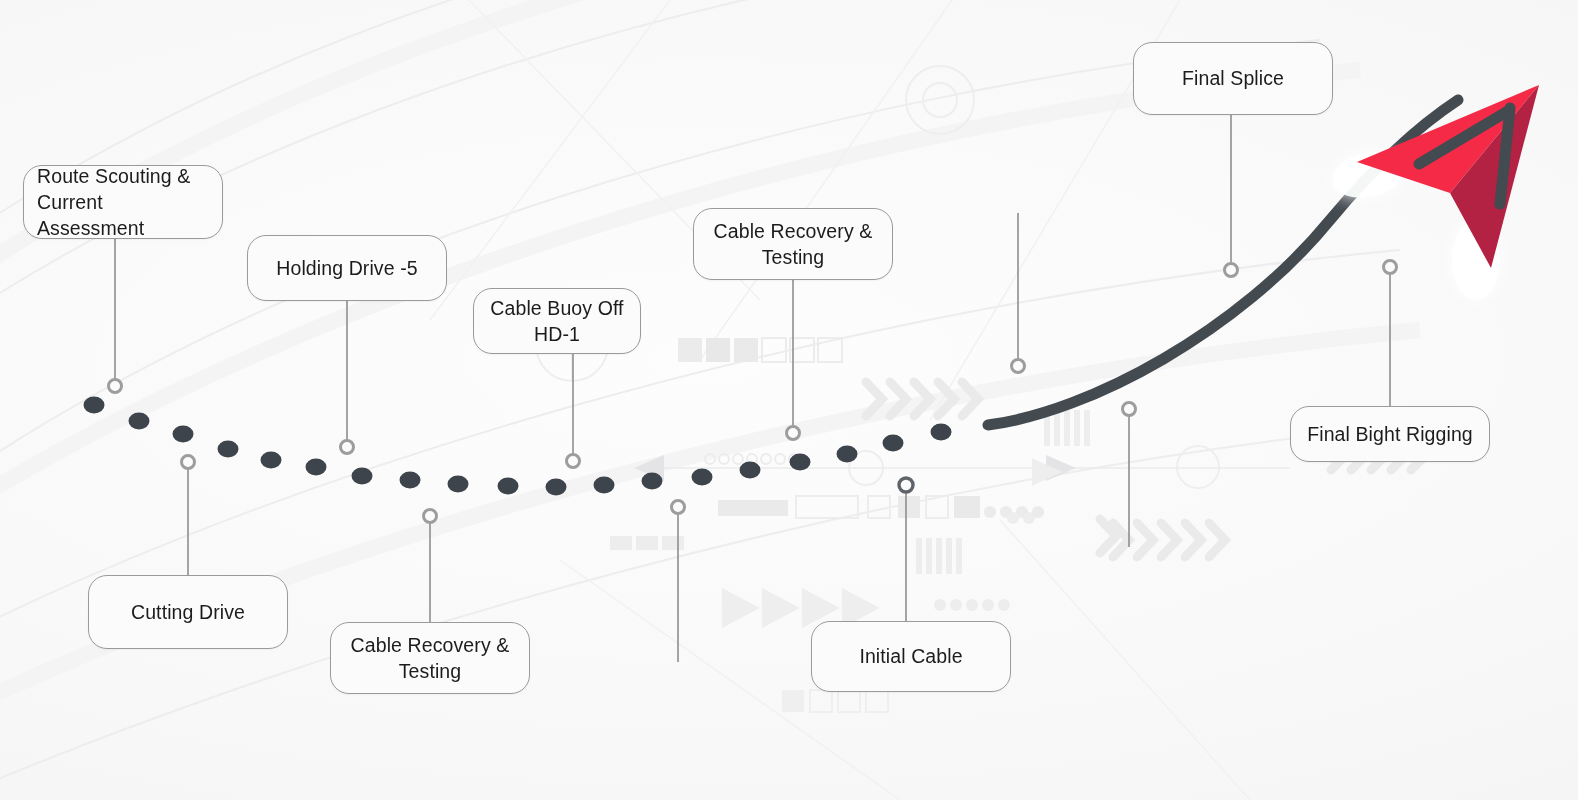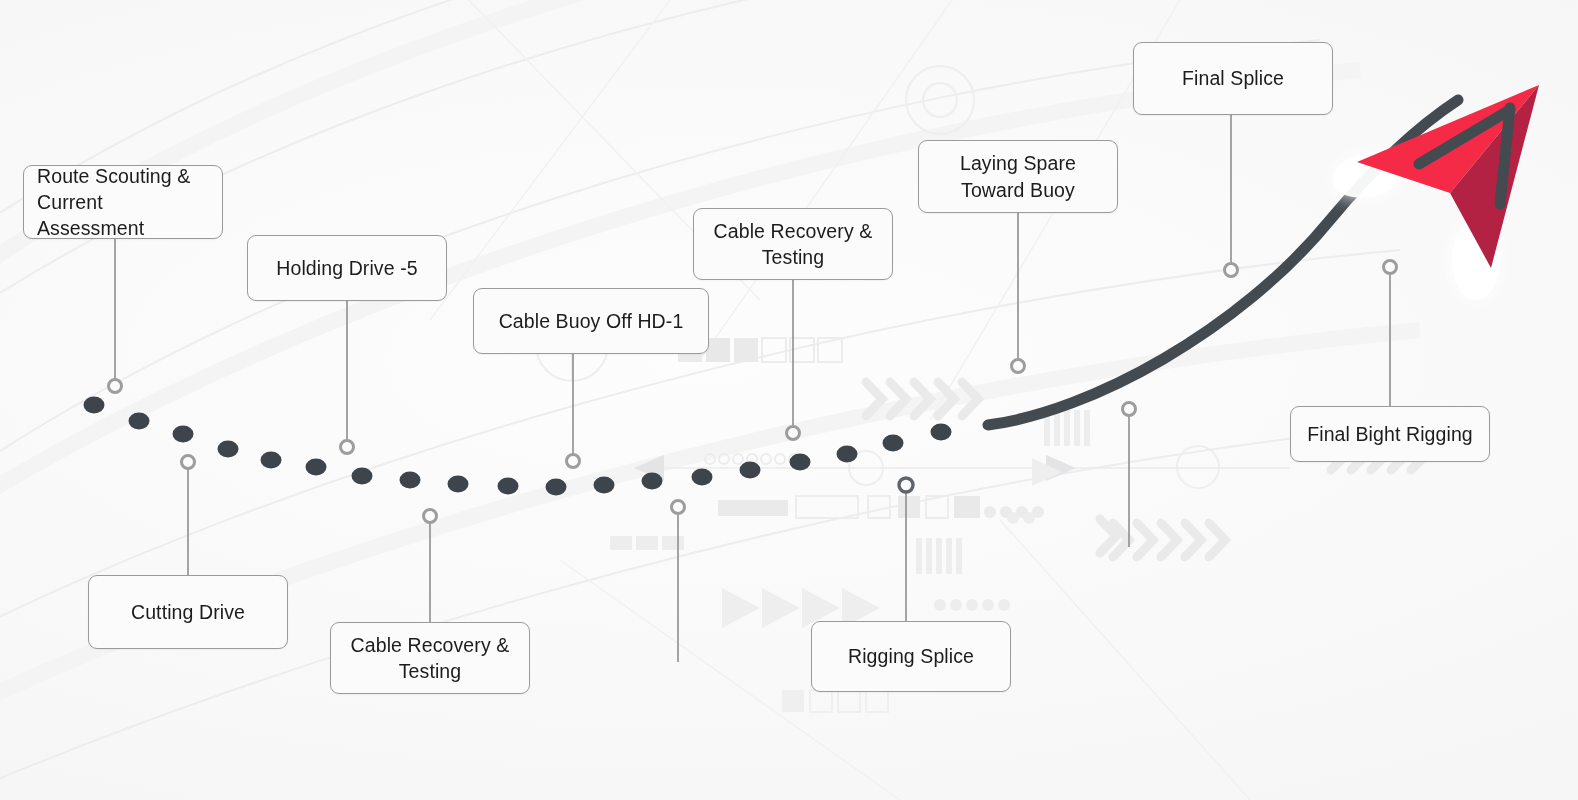--- a/index.html
+++ b/index.html
@@ -33,21 +33,21 @@
     left: 0; top: 0;
     width: 1578px;
     height: 800px;
     z-index: 5;
   }
   .milestone-box {
     position: absolute;
     box-sizing: border-box;
     background: #fbfbfb;
     border: 1.2px solid #9a9a9a;
-    border-radius: 9px;
+    border-radius: 19px;
     color: #1c1c1c;
     font-size: 19.5px;
     line-height: 1.34;
     letter-spacing: 0.1px;
     display: flex;
     align-items: center;
     justify-content: center;
     text-align: center;
     padding: 5px 13px;
     white-space: pre-line;
@@ -279,23 +279,21 @@
     </g>
   </svg>
 
   <div id="label-layer">
       <div class="milestone-box align-left" style="left: 23px; top: 165px; width: 200px; height: 74px;"><span>Route Scouting &amp;
 Current Assessment</span></div>
       <div class="milestone-box" style="left: 88px; top: 575px; width: 200px; height: 74px;"><span>Cutting Drive</span></div>
       <div class="milestone-box" style="left: 247px; top: 235px; width: 200px; height: 66px;"><span>Holding Drive -5</span></div>
       <div class="milestone-box" style="left: 330px; top: 622px; width: 200px; height: 72px;"><span>Cable Recovery &amp;
 Testing</span></div>
-      <div class="milestone-box" style="left: 473px; top: 288px; width: 236px; height: 66px;"><span>Cable Buoy Off HD-1</span></div>
+      <div class="milestone-box" style="left: 473px; top: 288px; width: 168px; height: 66px;"><span>Cable Buoy Off HD-1</span></div>
       <div class="milestone-box" style="left: 693px; top: 208px; width: 200px; height: 72px;"><span>Cable Recovery &amp;
 Testing</span></div>
-      <div class="milestone-box" style="left: 811px; top: 621px; width: 200px; height: 71px;"><span>Rigging Splice</span></div>
-      <div class="milestone-box" style="left: 918px; top: 140px; width: 200px; height: 73px;"><span>Laying Spare
-Toward Buoy</span></div>
+      <div class="milestone-box" style="left: 811px; top: 621px; width: 200px; height: 71px;"><span>Initial Cable</span></div>
       <div class="milestone-box" style="left: 1133px; top: 42px; width: 200px; height: 73px;"><span>Final Splice</span></div>
       <div class="milestone-box" style="left: 1290px; top: 406px; width: 200px; height: 56px;"><span>Final Bight Rigging</span></div>
     </div>
 
 </div>
 
 </body></html>

